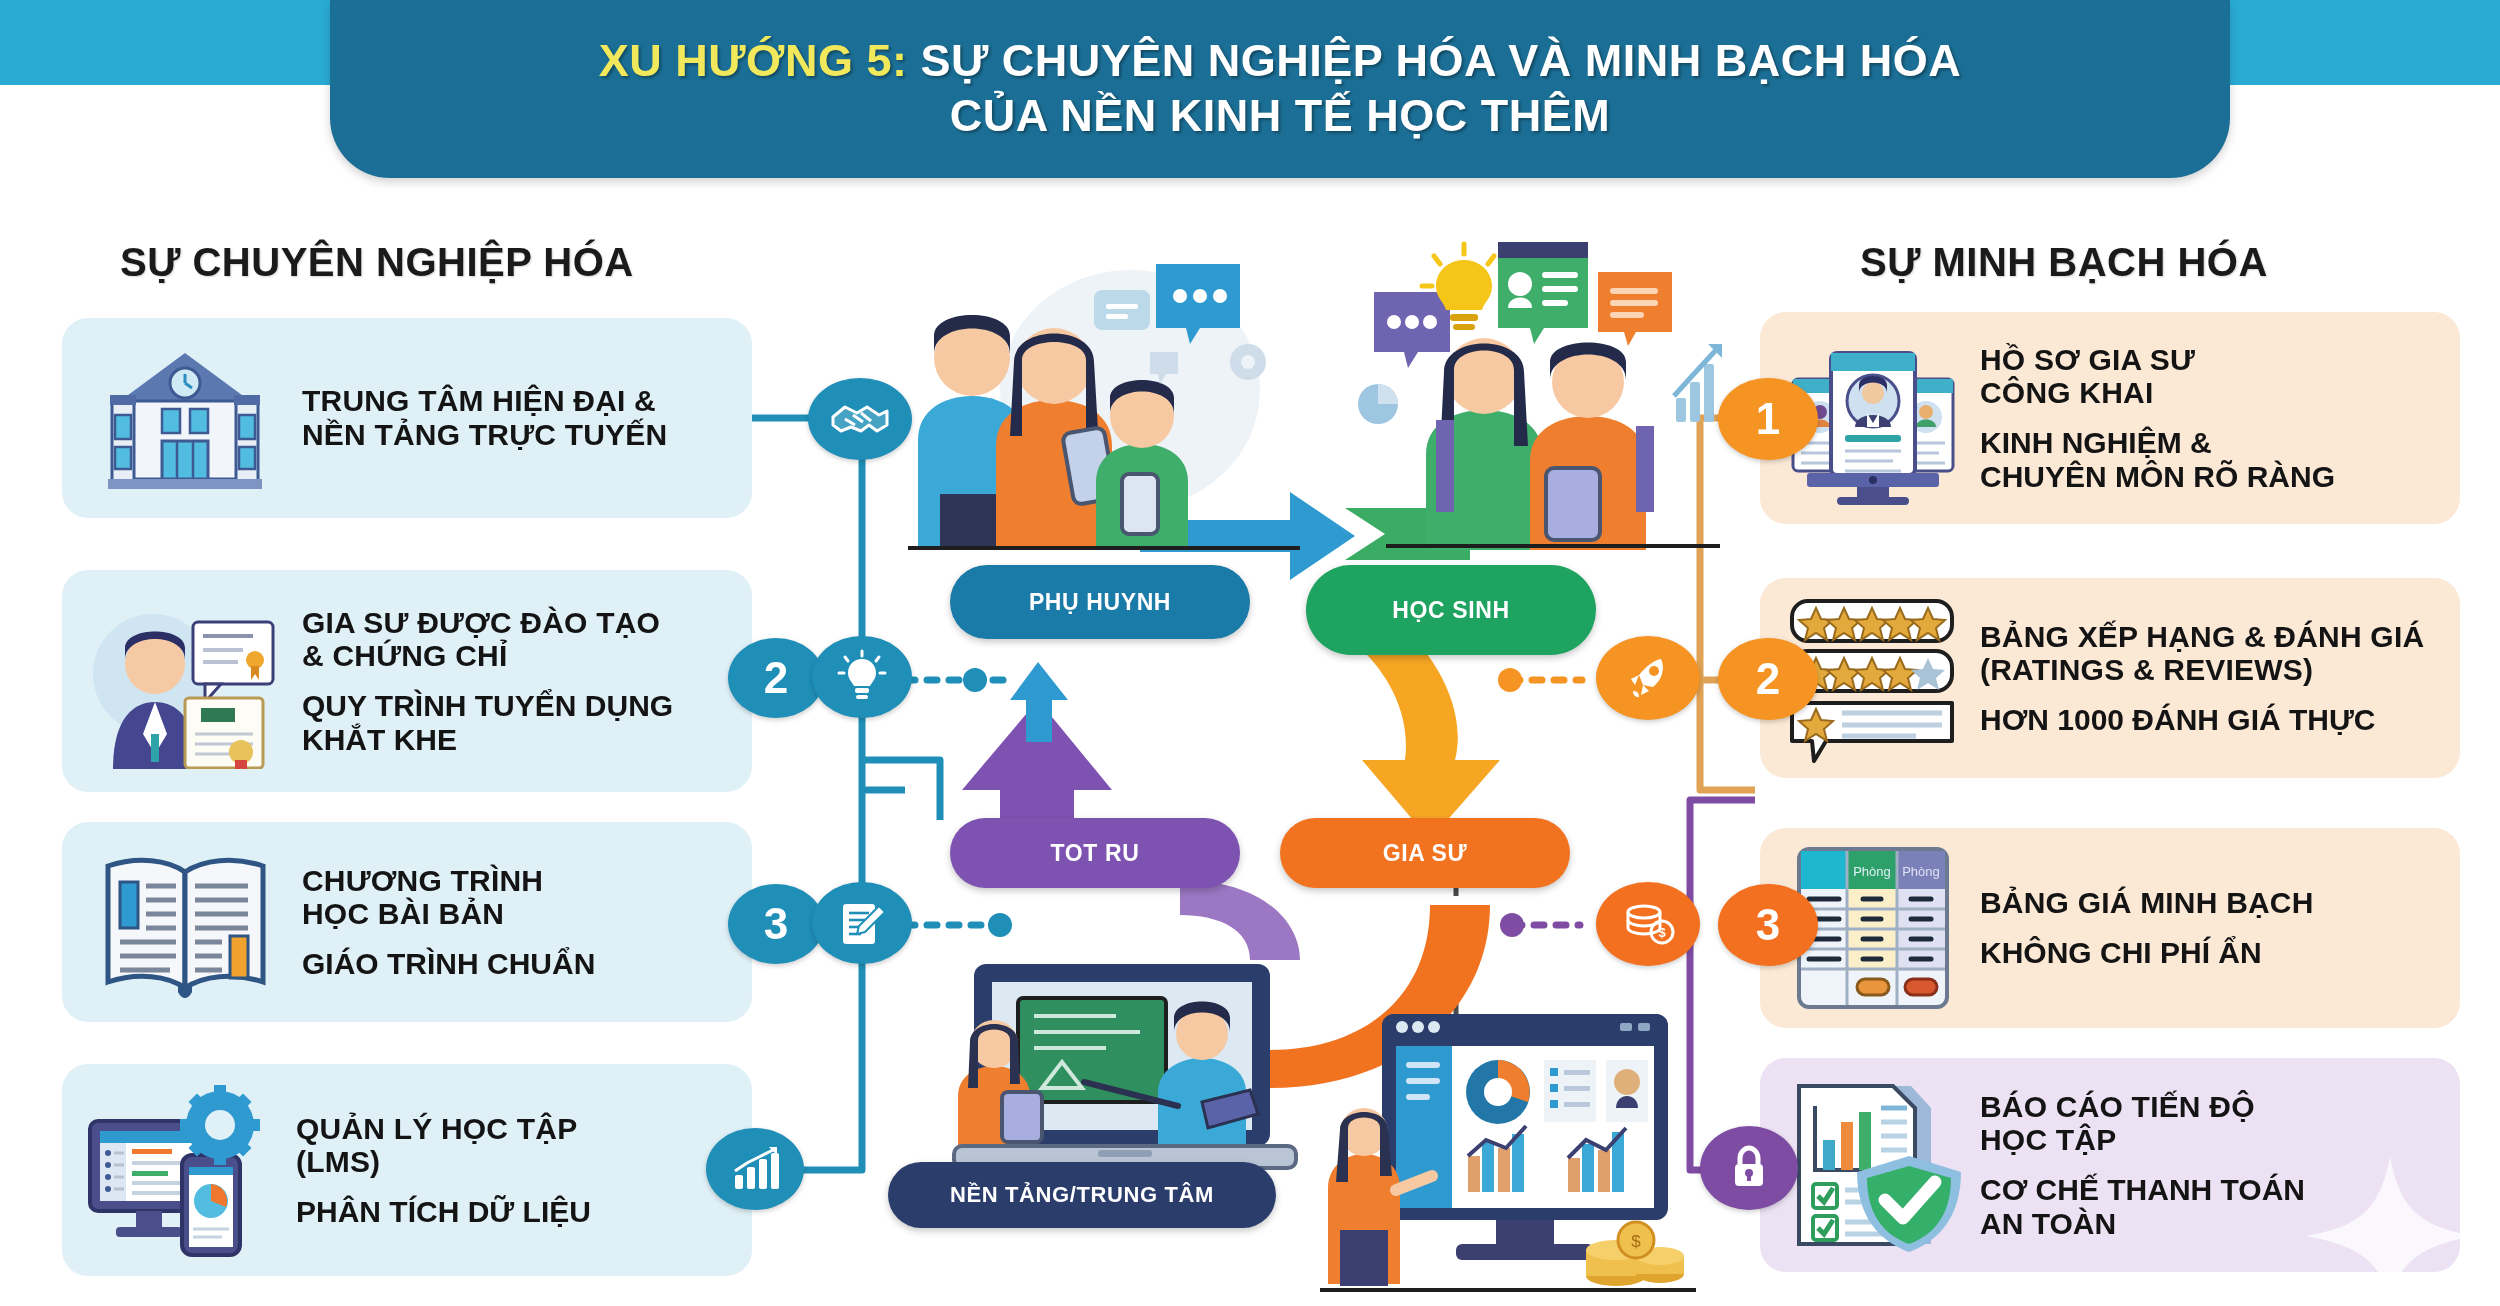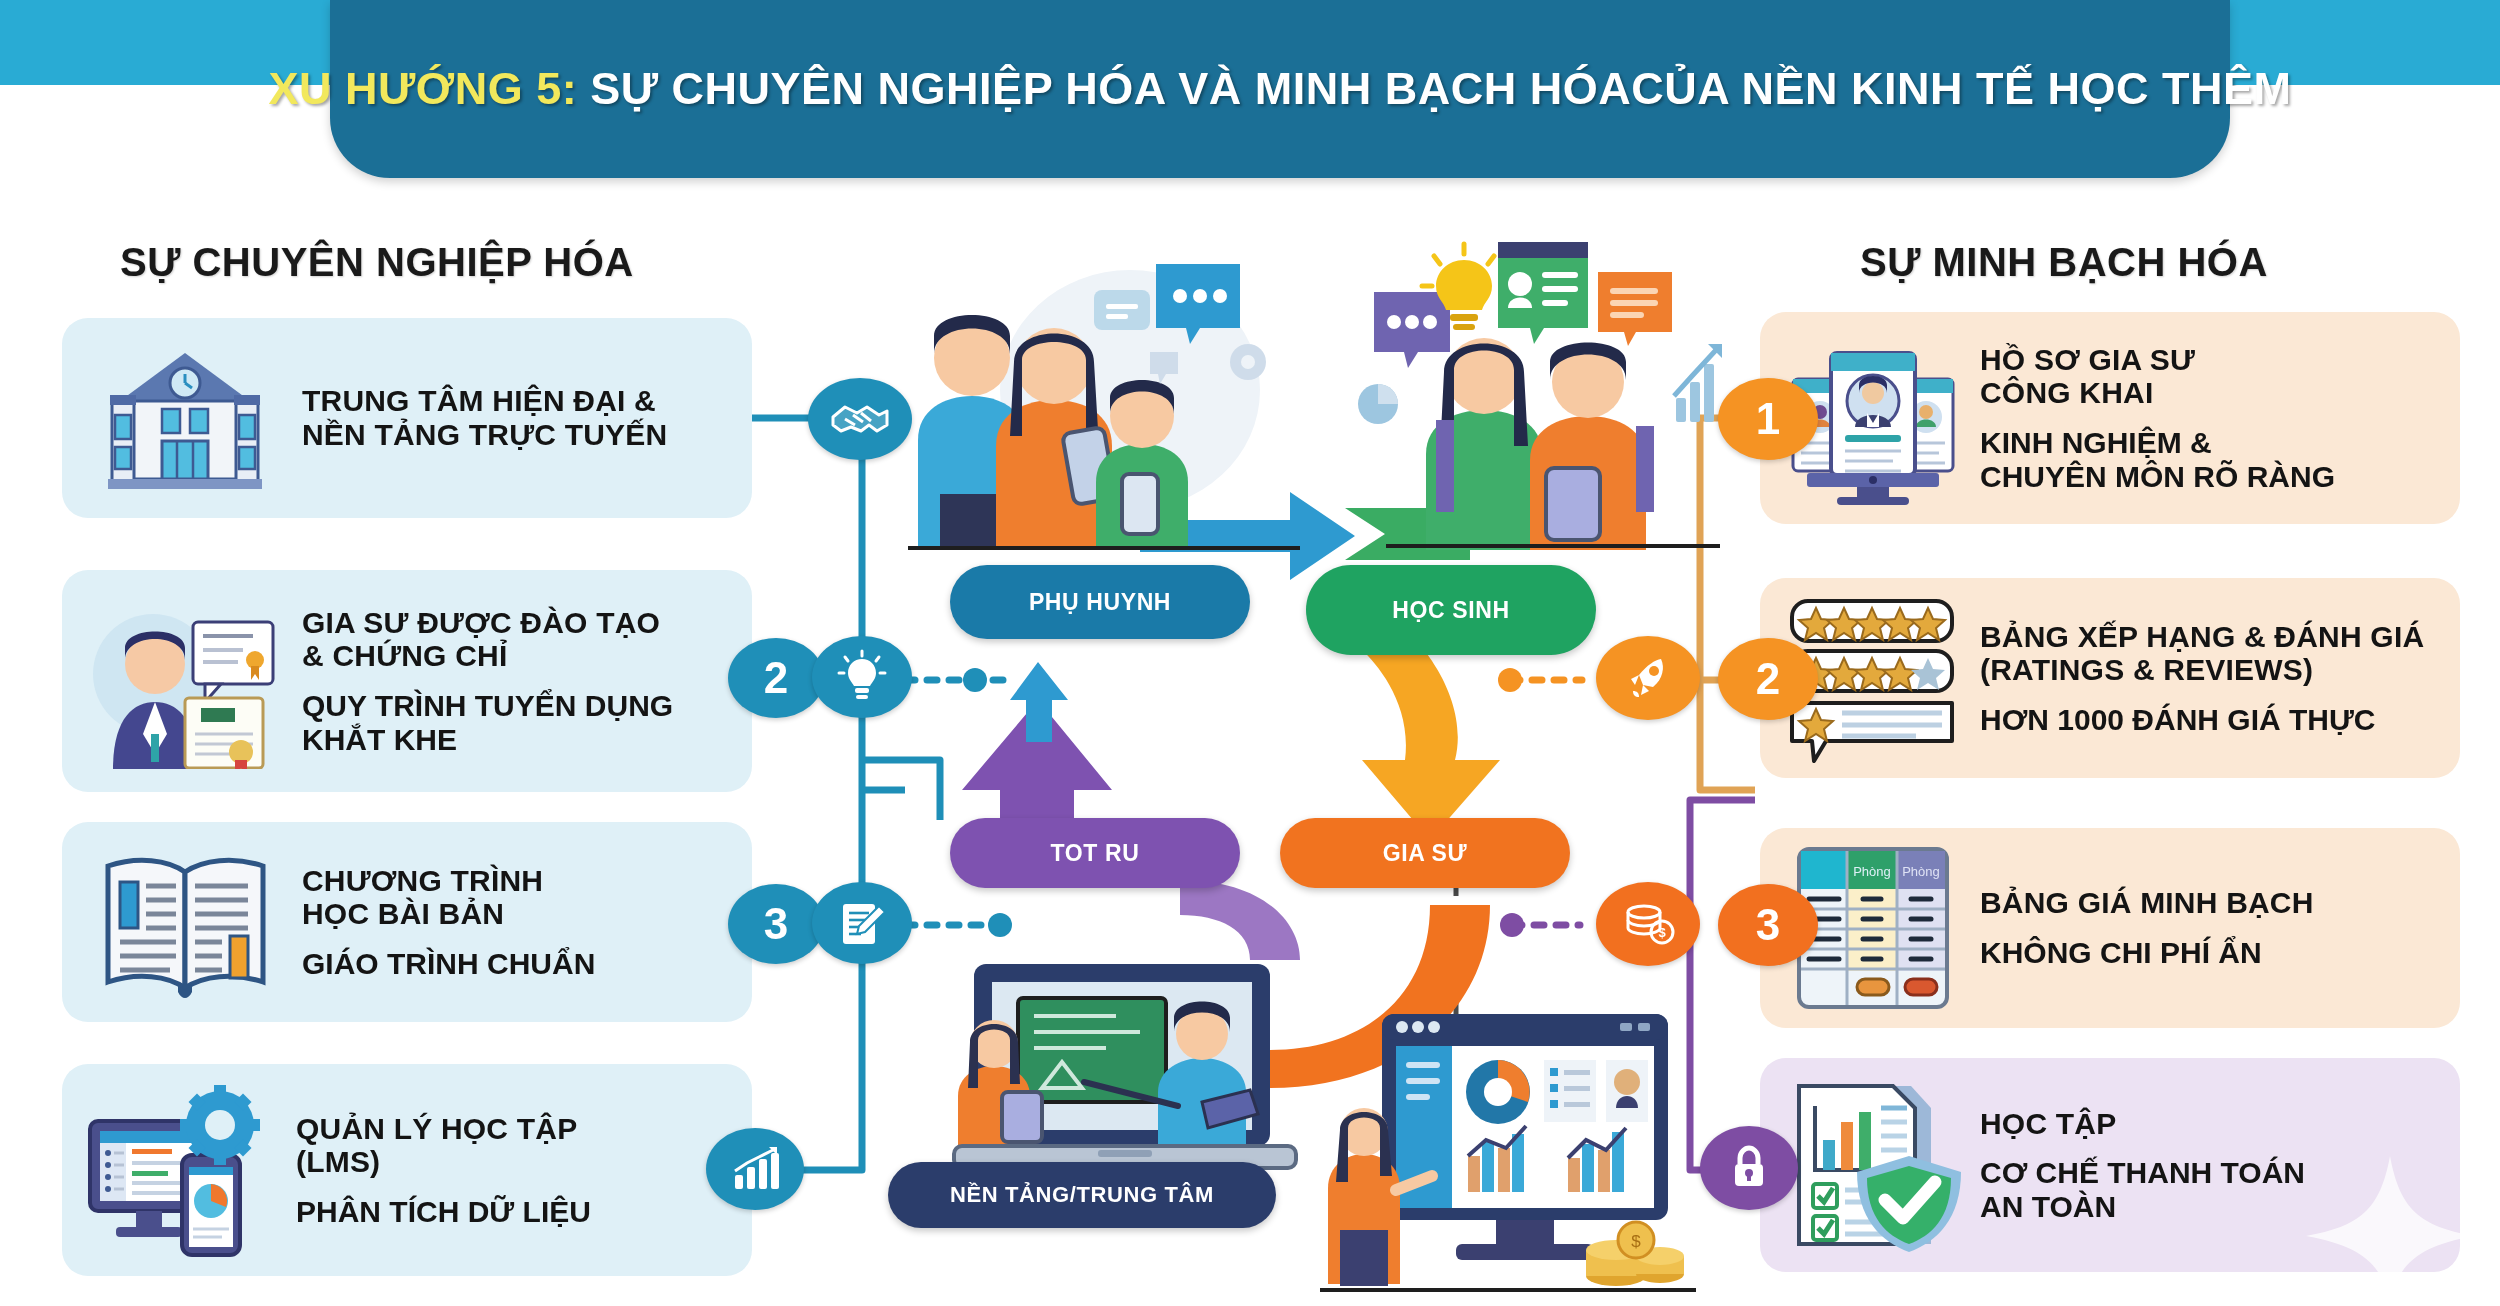--- a/index.html
+++ b/index.html
@@ -2,21 +2,21 @@
 <html><head>
 <meta charset="utf-8">
 <style>
   html,body{margin:0;padding:0;background:#fff;}
   body{width:2500px;height:1306px;overflow:hidden;font-family:"Liberation Sans",sans-serif;}
   #stage{position:relative;width:2500px;height:1306px;background:#ffffff;}
 
   
   .hdr-band{position:absolute;left:0;top:0;width:2500px;height:85px;background:#29abd4;}
   .hdr-plate{position:absolute;left:330px;top:0;width:1900px;height:178px;background:#1b6f96;border-radius:0 0 60px 60px;box-shadow:0 4px 10px rgba(0,0,0,.18);}
-  .hdr-inner{position:absolute;left:330px;top:0;width:1900px;height:178px;display:flex;align-items:center;justify-content:center;}
+  .hdr-inner{position:absolute;left:330px;top:0;width:1900px;height:178px;display:flex;flex-direction:column;align-items:center;justify-content:center;}
   .hdr-line{color:#ffffff;font-weight:bold;font-size:45px;letter-spacing:.5px;line-height:1.22;text-align:center;text-shadow:2px 2px 3px rgba(0,0,0,.35);white-space:nowrap;}
   .hdr-accent{color:#f2e85c;}
 
   
   .sec-title{position:absolute;font-weight:bold;font-size:40px;color:#1a1a1a;letter-spacing:.5px;white-space:nowrap;text-shadow:1px 1px 2px rgba(0,0,0,.18);text-align:center;}
   #title-left{left:120px;top:240px;}
   #title-right{left:1860px;top:240px;}
 
   
   .card{position:absolute;border-radius:26px;display:flex;align-items:center;box-sizing:border-box;}
@@ -465,20 +465,21 @@
             <line x1="64" y1="144" x2="120" y2="144"></line>
             <line x1="64" y1="156" x2="104" y2="156"></line>
           </g>
         <path d="M128,78 L180,94 C180,140 156,164 128,174 C100,164 76,140 76,94 Z" fill="#8fbfe0"></path>
         <path d="M128,88 L170,100 C170,140 150,158 128,166 C106,158 86,140 86,100 Z" fill="#35b06a"></path>
         <polyline points="104,122 122,140 154,104" fill="none" stroke="#ffffff" stroke-width="13" stroke-linecap="round" stroke-linejoin="round"></polyline>
       </svg>
     </div>
     <div class="card-text">
       <div>
+        <div class="ct-line">BÁO CÁO TIẾN ĐỘ</div>
         <div class="ct-line">HỌC TẬP</div>
       </div>
       <div>
         <div class="ct-sub">CƠ CHẾ THANH TOÁN</div>
         <div class="ct-sub">AN TOÀN</div>
       </div>
     </div>
   </div>
 
   <div class="badge blue" style="left:808px;top:378px;width:104px;height:82px;">

